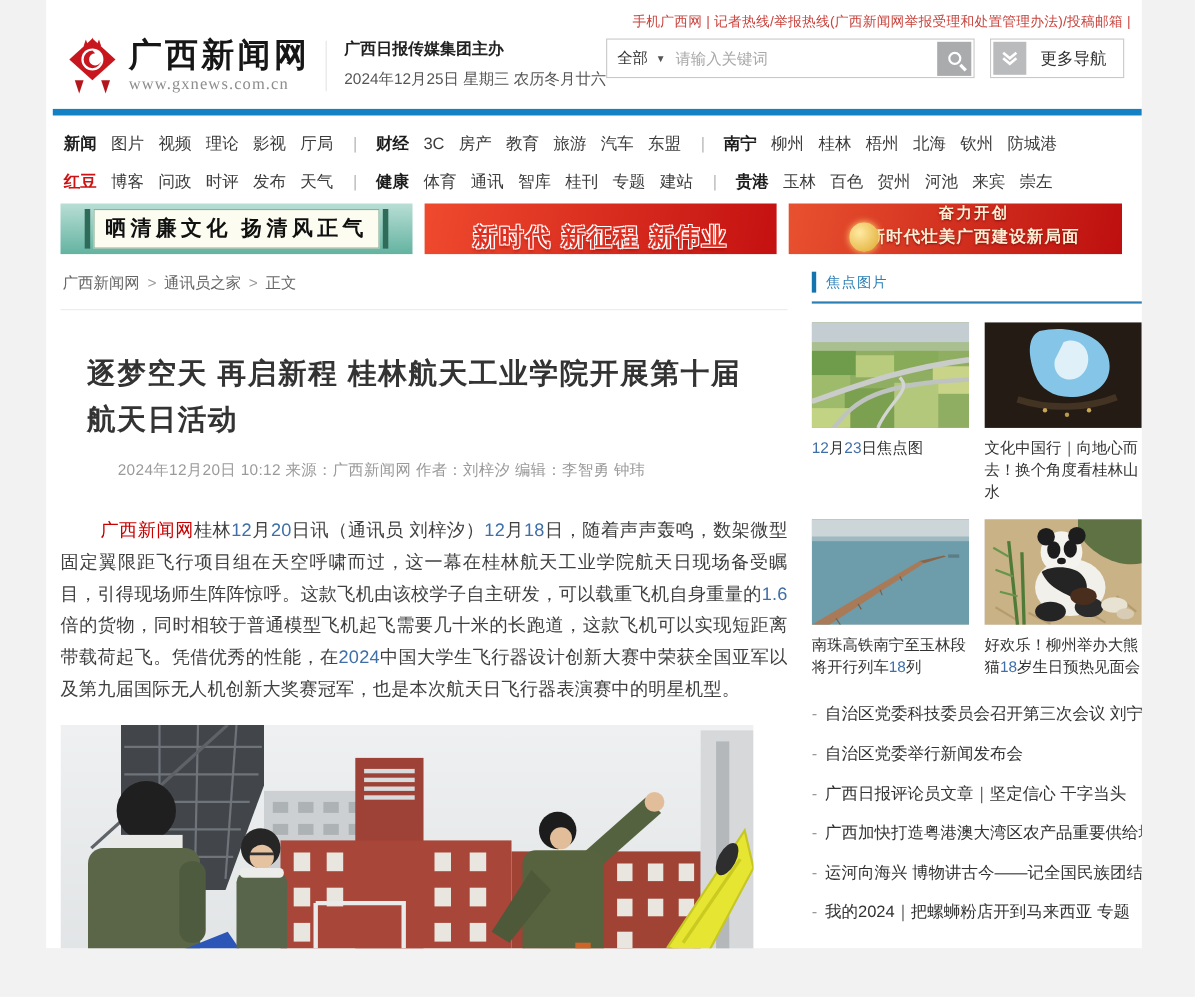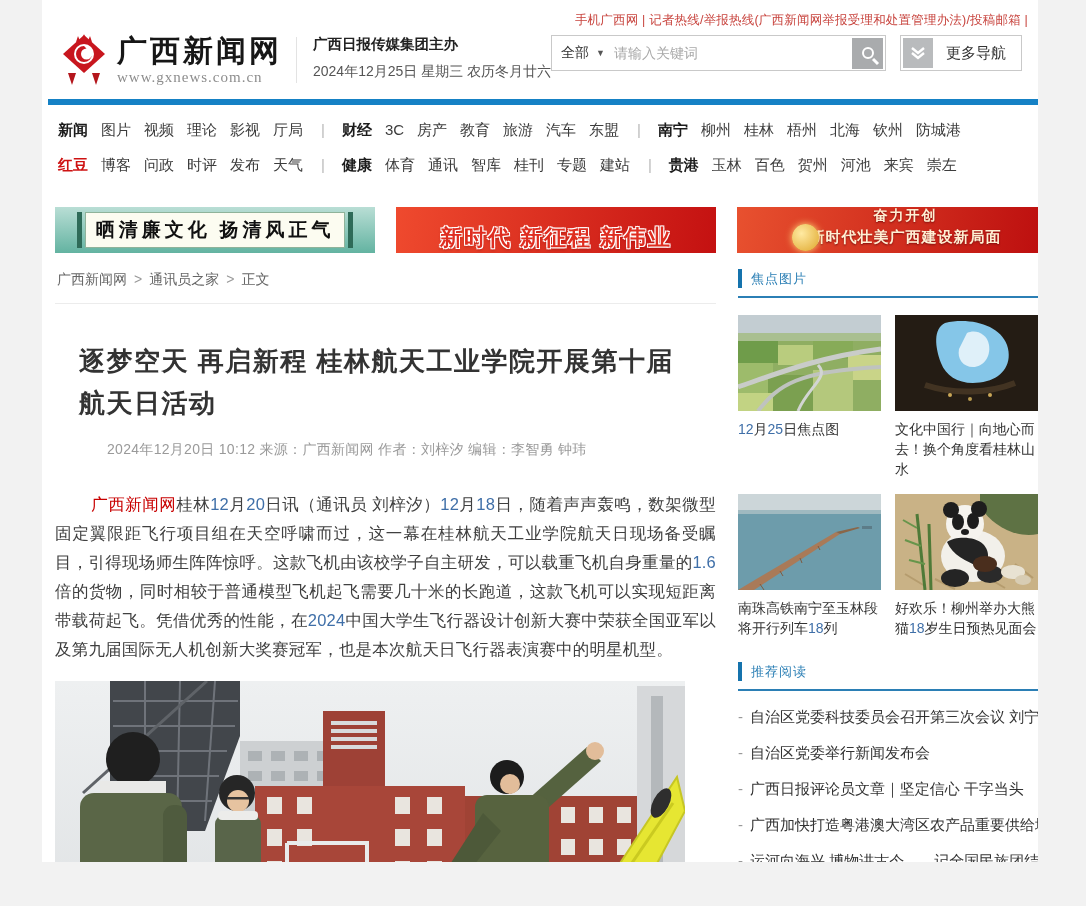--- a/index.html
+++ b/index.html
@@ -38,21 +38,21 @@
 
   
   .nav{padding:8px 0 2px 16px}
   .nav-row{padding:8px 0;font-size:15px}
   .nav-link{color:#3c3c3c;margin-right:13px;text-decoration:none;cursor:pointer;display:inline-block}
   .nav-link.em{font-weight:bold;color:#1c1c1c}
   .nav-link.red{font-weight:bold;color:#ce1212}
   .nav-sep{color:#b9b9b9;margin:0 17px 0 5px}
 
   
-  .banners{display:flex;margin:22px 13px 0;gap:21px}
+  .banners{display:flex;margin:0 13px 0;gap:11px}
   .banner{height:46px;position:relative;overflow:hidden;cursor:pointer;flex:none}
   .banner-1{width:320px;background:linear-gradient(180deg,#b9ded5,#63b3a1)}
   .scroll{position:absolute;left:30px;right:30px;top:5px;bottom:5px;background:#fcfcf1;border:1px solid #8fb39a;display:flex;align-items:center;justify-content:center;font-family:"Liberation Serif","DejaVu Serif",serif;font-weight:bold;font-size:19px;color:#101010;letter-spacing:4px}
   .scroll::before,.scroll::after{content:"";position:absolute;top:-1px;bottom:-1px;width:5px;background:#2e6b58}
   .scroll::before{left:-9px}.scroll::after{right:-9px}
   .banner-2{width:320px;background:linear-gradient(100deg,#ef4a2e,#c41111);display:flex;align-items:flex-end;justify-content:center}
   .banner-2 .b2-text{font-size:22px;font-weight:bold;color:#df2d20;letter-spacing:2px;
     text-shadow:-1px -1px 0 #fff,1px -1px 0 #fff,-1px 1px 0 #fff,1px 1px 0 #fff,0 2px 3px rgba(110,0,0,.45)}
   .banner-3{width:303px;background:linear-gradient(100deg,#e8512f,#bd0f0f);display:flex;justify-content:center}
   .medal{position:absolute;left:55px;top:17px;width:27px;height:27px;border-radius:50%;background:radial-gradient(circle at 35% 35%,#ffeaa2,#dfa72c);box-shadow:0 0 7px #ffd77a}
@@ -303,21 +303,21 @@
                 <rect x="75" y="26" width="40" height="18" fill="#87ab58"></rect>
                 <rect x="110" y="40" width="33" height="25" fill="#c9d488"></rect>
                 <rect y="48" width="35" height="30" fill="#9dbb6b"></rect>
                 <rect x="30" y="60" width="45" height="36" fill="#7ba050"></rect>
                 <rect x="75" y="55" width="40" height="41" fill="#b4c87c"></rect>
                 <rect y="78" width="35" height="18" fill="#c2d383"></rect>
                 <path d="M0,72 C35,60 80,42 143,34" stroke="#c9ccc9" stroke-width="5" fill="none"></path>
                 <path d="M20,96 C40,70 60,56 143,52" stroke="#bfc3bf" stroke-width="4" fill="none"></path>
                 <path d="M60,96 C70,72 92,62 80,50" stroke="#d2d5d2" stroke-width="3" fill="none"></path>
               </svg>
-              <div class="cap"><span class="num">12</span>月<span class="num">25</span>日焦点图</div>
+              <div class="cap"><span class="num">12</span>月<span class="num">23</span>日焦点图</div>
             </div>
             <div class="card">
               <svg class="thumb" viewBox="0 0 143 96" preserveAspectRatio="none">
                 <rect width="143" height="96" fill="#241c14"></rect>
                 <path d="M50,8 C75,2 105,10 112,30 C118,48 108,62 92,66 C70,72 52,64 46,48 C40,32 38,14 50,8 Z" fill="#85c6e8"></path>
                 <path d="M72,18 C80,14 92,18 94,30 C96,42 88,52 78,52 C68,52 62,44 64,34 Z" fill="#eef7fc" opacity=".85"></path>
                 <path d="M30,70 C60,80 95,78 120,68" stroke="#4a3a26" stroke-width="6" fill="none" opacity=".8"></path>
                 <circle cx="55" cy="80" r="2" fill="#caa757"></circle>
                 <circle cx="75" cy="84" r="2" fill="#b99a4e"></circle>
                 <circle cx="95" cy="80" r="2" fill="#caa757"></circle>
@@ -372,24 +372,20 @@
                 <ellipse cx="95" cy="80" rx="13" ry="9" fill="#2a2a2a"></ellipse>
                 <ellipse cx="90" cy="70" rx="12" ry="8" fill="#4a2e1d"></ellipse>
                 <ellipse cx="118" cy="78" rx="12" ry="7" fill="#e8e2d2"></ellipse>
                 <ellipse cx="128" cy="86" rx="8" ry="5" fill="#d8cdb4"></ellipse>
               </svg>
               <div class="cap">好欢乐！柳州举办大熊猫<span class="num">18</span>岁生日预热见面会</div>
             </div>
           </div>
 
       <div class="rec">
-        <div class="sec-head">
-          <span class="sec-bar"></span>
-          <h2 class="sec-title">推荐阅读</h2>
-        </div>
         <ul class="rec-list" id="rec-list">
               <li class="rec-item"><span class="dash">-</span>自治区党委科技委员会召开第三次会议 刘宁主...</li>
               <li class="rec-item"><span class="dash">-</span>自治区党委举行新闻发布会</li>
               <li class="rec-item"><span class="dash">-</span>广西日报评论员文章｜坚定信心 干字当头</li>
               <li class="rec-item"><span class="dash">-</span>广西加快打造粤港澳大湾区农产品重要供给地</li>
               <li class="rec-item"><span class="dash">-</span>运河向海兴 博物讲古今——记全国民族团结进...</li>
               <li class="rec-item"><span class="dash">-</span>我的2024｜把螺蛳粉店开到马来西亚 专题</li>
             </ul>
       </div>
 

